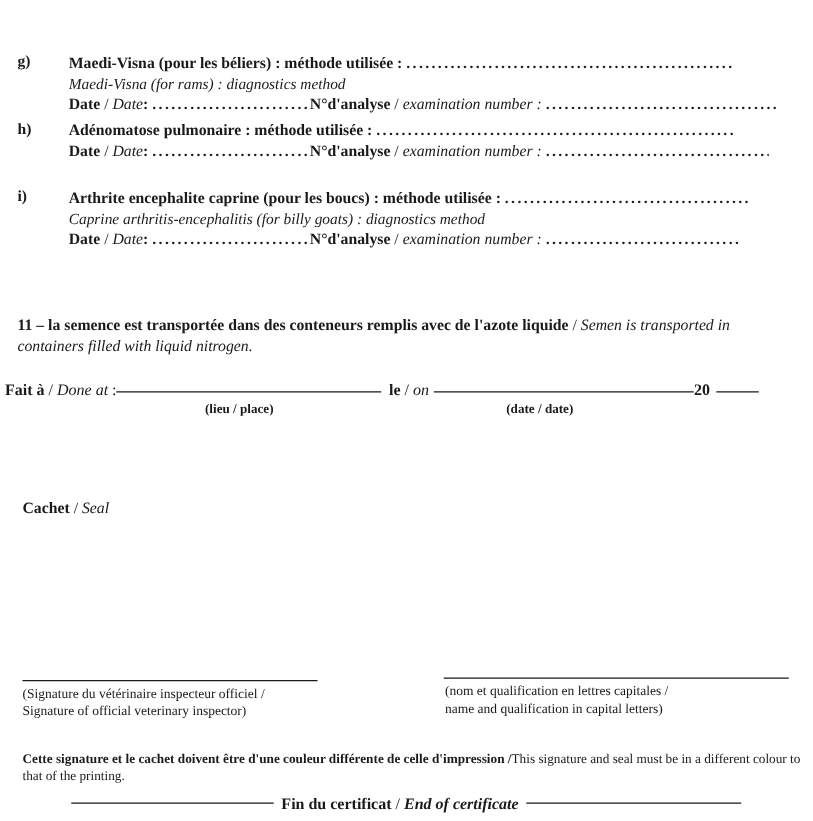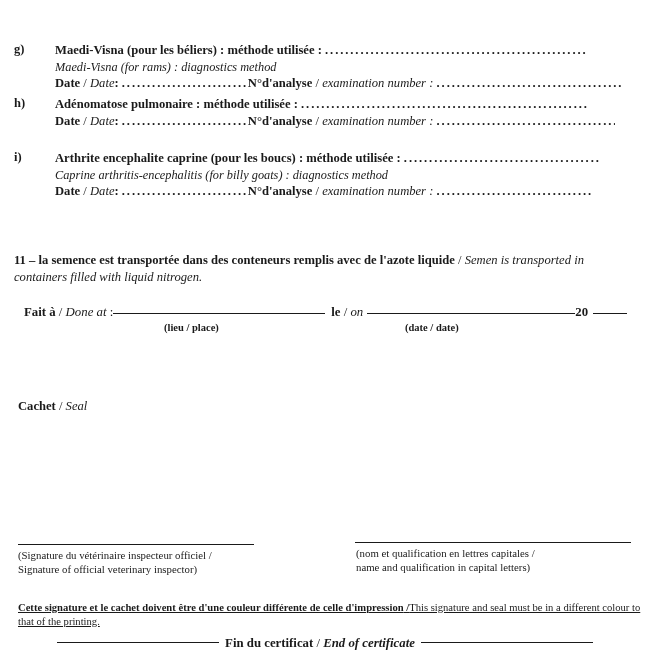--- a/index.html
+++ b/index.html
@@ -97,21 +97,21 @@
     width: 626px;
     font-size: 12.6px;
     line-height: 17px;
   }
   .clause .fr { font-weight: bold; }
   .clause .en { font-style: italic; }
 
   
   .doneat {
     position: absolute;
-    left: 24px;
+    left: 4px;
     top: 305px;
     width: 620px;
     font-size: 12.8px;
     white-space: nowrap;
   }
   .blank-rule {
     display: inline-block;
     border-bottom: 1.5px solid #1a1a1a;
     vertical-align: 2px;
   }
@@ -162,21 +162,20 @@
   .sig-cap .l2 { font-weight: normal; display: block; }
 
   
   .footnote {
     position: absolute;
     left: 18px;
     top: 601px;
     width: 628px;
     font-size: 10.6px;
     line-height: 13.5px;
-    text-decoration: underline;
   }
   .footnote .fr { font-weight: bold; }
   .footnote .en { font-weight: normal; font-style: normal; }
 
   
   .endline {
     position: absolute;
     left: 0;
     top: 636px;
     width: 650px;

